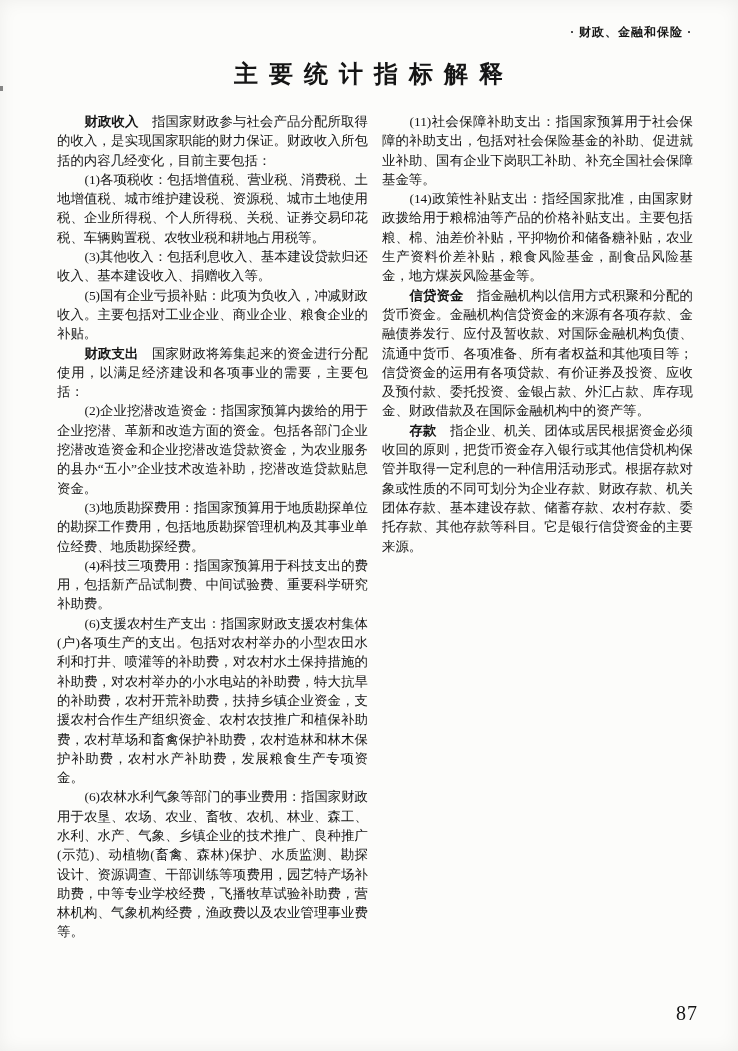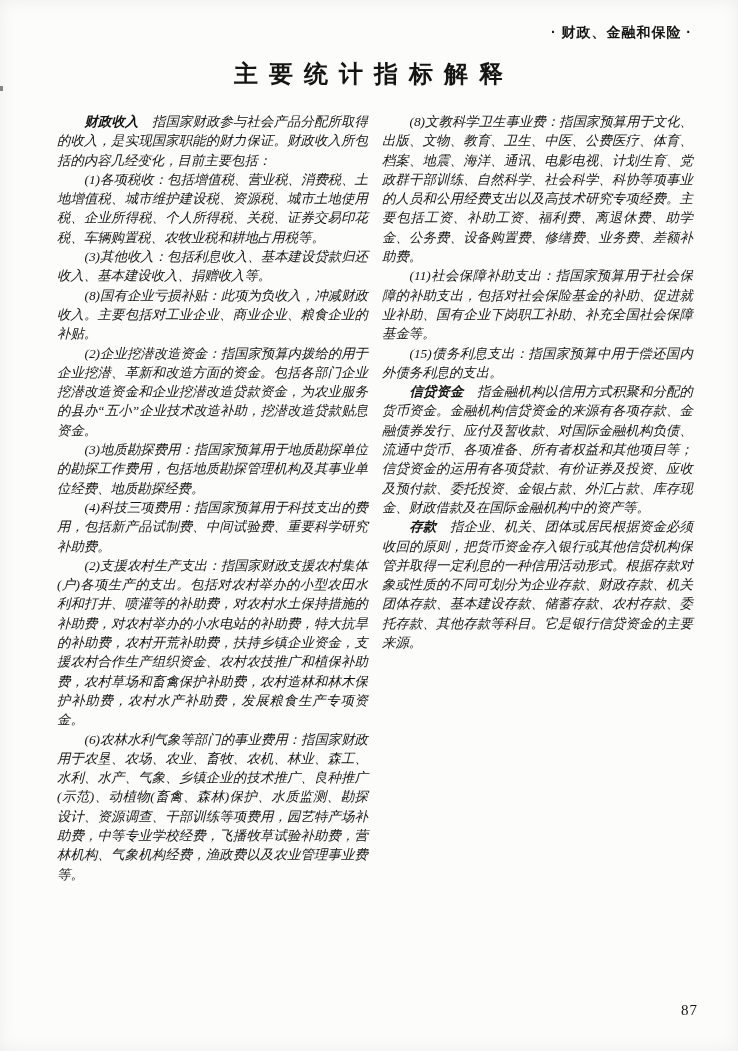--- a/index.html
+++ b/index.html
@@ -8,22 +8,22 @@
     width:738px;height:1051px;
     margin:0 auto;
     background:#fcfcfa;
     font-family:"Liberation Serif", serif;
     color:#151515;
     overflow:hidden;
     box-shadow:inset 0 0 18px rgba(0,0,0,0.06);
   }
   .section-label{
     position:absolute;top:24px;right:46px;
-    font-family:Liberation Sans, sans-serif;
-    font-weight:bold;font-size:14px;letter-spacing:1px;
+    font-family:Liberation Serif, serif;
+    font-weight:bold;font-size:12px;letter-spacing:1px;
     white-space:nowrap;
   }
   .page-title{
     position:absolute;top:42px;left:0;width:100%;
     text-align:center;
     font-family:"Liberation Sans", sans-serif;
     font-weight:bold;font-size:24px;letter-spacing:11px;
     padding-left:10px;box-sizing:border-box;
   }
   .columns{
@@ -33,29 +33,28 @@
   .col{
     flex:1;min-width:0;
     font-size:13.4px;line-height:19.3px;
     text-align:justify;
     -moz-text-align-last:auto;
   }
   .col p.para{
     margin:0;
     text-indent:2.05em;
     text-justify:inter-ideograph;
-    font-style:italic;
   }
   .col p.para b.term{
     font-family:"Liberation Sans", sans-serif;
     font-weight:bold;
   }
   .page-number{
     position:absolute;top:1002px;right:40px;
-    font-size:15px;letter-spacing:1px;text-align:right;
+    font-size:20px;letter-spacing:1px;text-align:right;
   }
   .scan-speck{
     position:absolute;left:0;top:86px;width:3px;height:5px;
     background:#555;opacity:.7;
   }
 </style>
 </head>
 <body>
 
 <div class="page">
@@ -63,30 +62,30 @@
 
   <div class="section-label">·  财政、金融和保险  ·</div>
 
   <h1 class="page-title">主要统计指标解释</h1>
 
   <div class="columns">
     <div class="col">
         <p class="para"><b class="term">财政收入</b>　指国家财政参与社会产品分配所取得的收入，是实现国家职能的财力保证。财政收入所包括的内容几经变化，目前主要包括：</p>
         <p class="para">(1)各项税收：包括增值税、营业税、消费税、土地增值税、城市维护建设税、资源税、城市土地使用税、企业所得税、个人所得税、关税、证券交易印花税、车辆购置税、农牧业税和耕地占用税等。</p>
         <p class="para">(3)其他收入：包括利息收入、基本建设贷款归还收入、基本建设收入、捐赠收入等。</p>
-        <p class="para">(8)国有企业亏损补贴：此项为负收入，冲减财政收入。主要包括对工业企业、商业企业、粮食企业的补贴。</p>
+        <p class="para">(5)国有企业亏损补贴：此项为负收入，冲减财政收入。主要包括对工业企业、商业企业、粮食企业的补贴。</p>
+        <p class="para"><b class="term">财政支出</b>　国家财政将筹集起来的资金进行分配使用，以满足经济建设和各项事业的需要，主要包括：</p>
         <p class="para">(2)企业挖潜改造资金：指国家预算内拨给的用于企业挖潜、革新和改造方面的资金。包括各部门企业挖潜改造资金和企业挖潜改造贷款资金，为农业服务的县办“五小”企业技术改造补助，挖潜改造贷款贴息资金。</p>
         <p class="para">(3)地质勘探费用：指国家预算用于地质勘探单位的勘探工作费用，包括地质勘探管理机构及其事业单位经费、地质勘探经费。</p>
         <p class="para">(4)科技三项费用：指国家预算用于科技支出的费用，包括新产品试制费、中间试验费、重要科学研究补助费。</p>
-        <p class="para">(2)支援农村生产支出：指国家财政支援农村集体(户)各项生产的支出。包括对农村举办的小型农田水利和打井、喷灌等的补助费，对农村水土保持措施的补助费，对农村举办的小水电站的补助费，特大抗旱的补助费，农村开荒补助费，扶持乡镇企业资金，支援农村合作生产组织资金、农村农技推广和植保补助费，农村草场和畜禽保护补助费，农村造林和林木保护补助费，农村水产补助费，发展粮食生产专项资金。</p>
+        <p class="para">(6)支援农村生产支出：指国家财政支援农村集体(户)各项生产的支出。包括对农村举办的小型农田水利和打井、喷灌等的补助费，对农村水土保持措施的补助费，对农村举办的小水电站的补助费，特大抗旱的补助费，农村开荒补助费，扶持乡镇企业资金，支援农村合作生产组织资金、农村农技推广和植保补助费，农村草场和畜禽保护补助费，农村造林和林木保护补助费，农村水产补助费，发展粮食生产专项资金。</p>
         <p class="para">(6)农林水利气象等部门的事业费用：指国家财政用于农垦、农场、农业、畜牧、农机、林业、森工、水利、水产、气象、乡镇企业的技术推广、良种推广(示范)、动植物(畜禽、森林)保护、水质监测、勘探设计、资源调查、干部训练等项费用，园艺特产场补助费，中等专业学校经费，飞播牧草试验补助费，营林机构、气象机构经费，渔政费以及农业管理事业费等。</p>
       </div>
     <div class="col">
-        <p class="para">(8)文教科学卫生事业费：指国家预算用于文化、出版、文物、教育、卫生、中医、公费医疗、体育、档案、地震、海洋、通讯、电影电视、计划生育、党政群干部训练、自然科学、社会科学、科协等项事业的人员和公用经费支出以及高技术研究专项经费。主要包括工资、补助工资、福利费、离退休费、助学金、公务费、设备购置费、修缮费、业务费、差额补助费。</p>
         <p class="para">(11)社会保障补助支出：指国家预算用于社会保障的补助支出，包括对社会保险基金的补助、促进就业补助、国有企业下岗职工补助、补充全国社会保障基金等。</p>
-        <p class="para">(15)债务利息支出：指国家预算中用于偿还国内外债务利息的支出。</p>
+        <p class="para">(14)政策性补贴支出：指经国家批准，由国家财政拨给用于粮棉油等产品的价格补贴支出。主要包括粮、棉、油差价补贴，平抑物价和储备糖补贴，农业生产资料价差补贴，粮食风险基金，副食品风险基金，地方煤炭风险基金等。</p>
         <p class="para"><b class="term">信贷资金</b>　指金融机构以信用方式积聚和分配的货币资金。金融机构信贷资金的来源有各项存款、金融债券发行、应付及暂收款、对国际金融机构负债、流通中货币、各项准备、所有者权益和其他项目等；信贷资金的运用有各项贷款、有价证券及投资、应收及预付款、委托投资、金银占款、外汇占款、库存现金、财政借款及在国际金融机构中的资产等。</p>
         <p class="para"><b class="term">存款</b>　指企业、机关、团体或居民根据资金必须收回的原则，把货币资金存入银行或其他信贷机构保管并取得一定利息的一种信用活动形式。根据存款对象或性质的不同可划分为企业存款、财政存款、机关团体存款、基本建设存款、储蓄存款、农村存款、委托存款、其他存款等科目。它是银行信贷资金的主要来源。</p>
       </div>
   </div>
 
   <div class="page-number">87</div>
 </div>
 
 </body></html>

